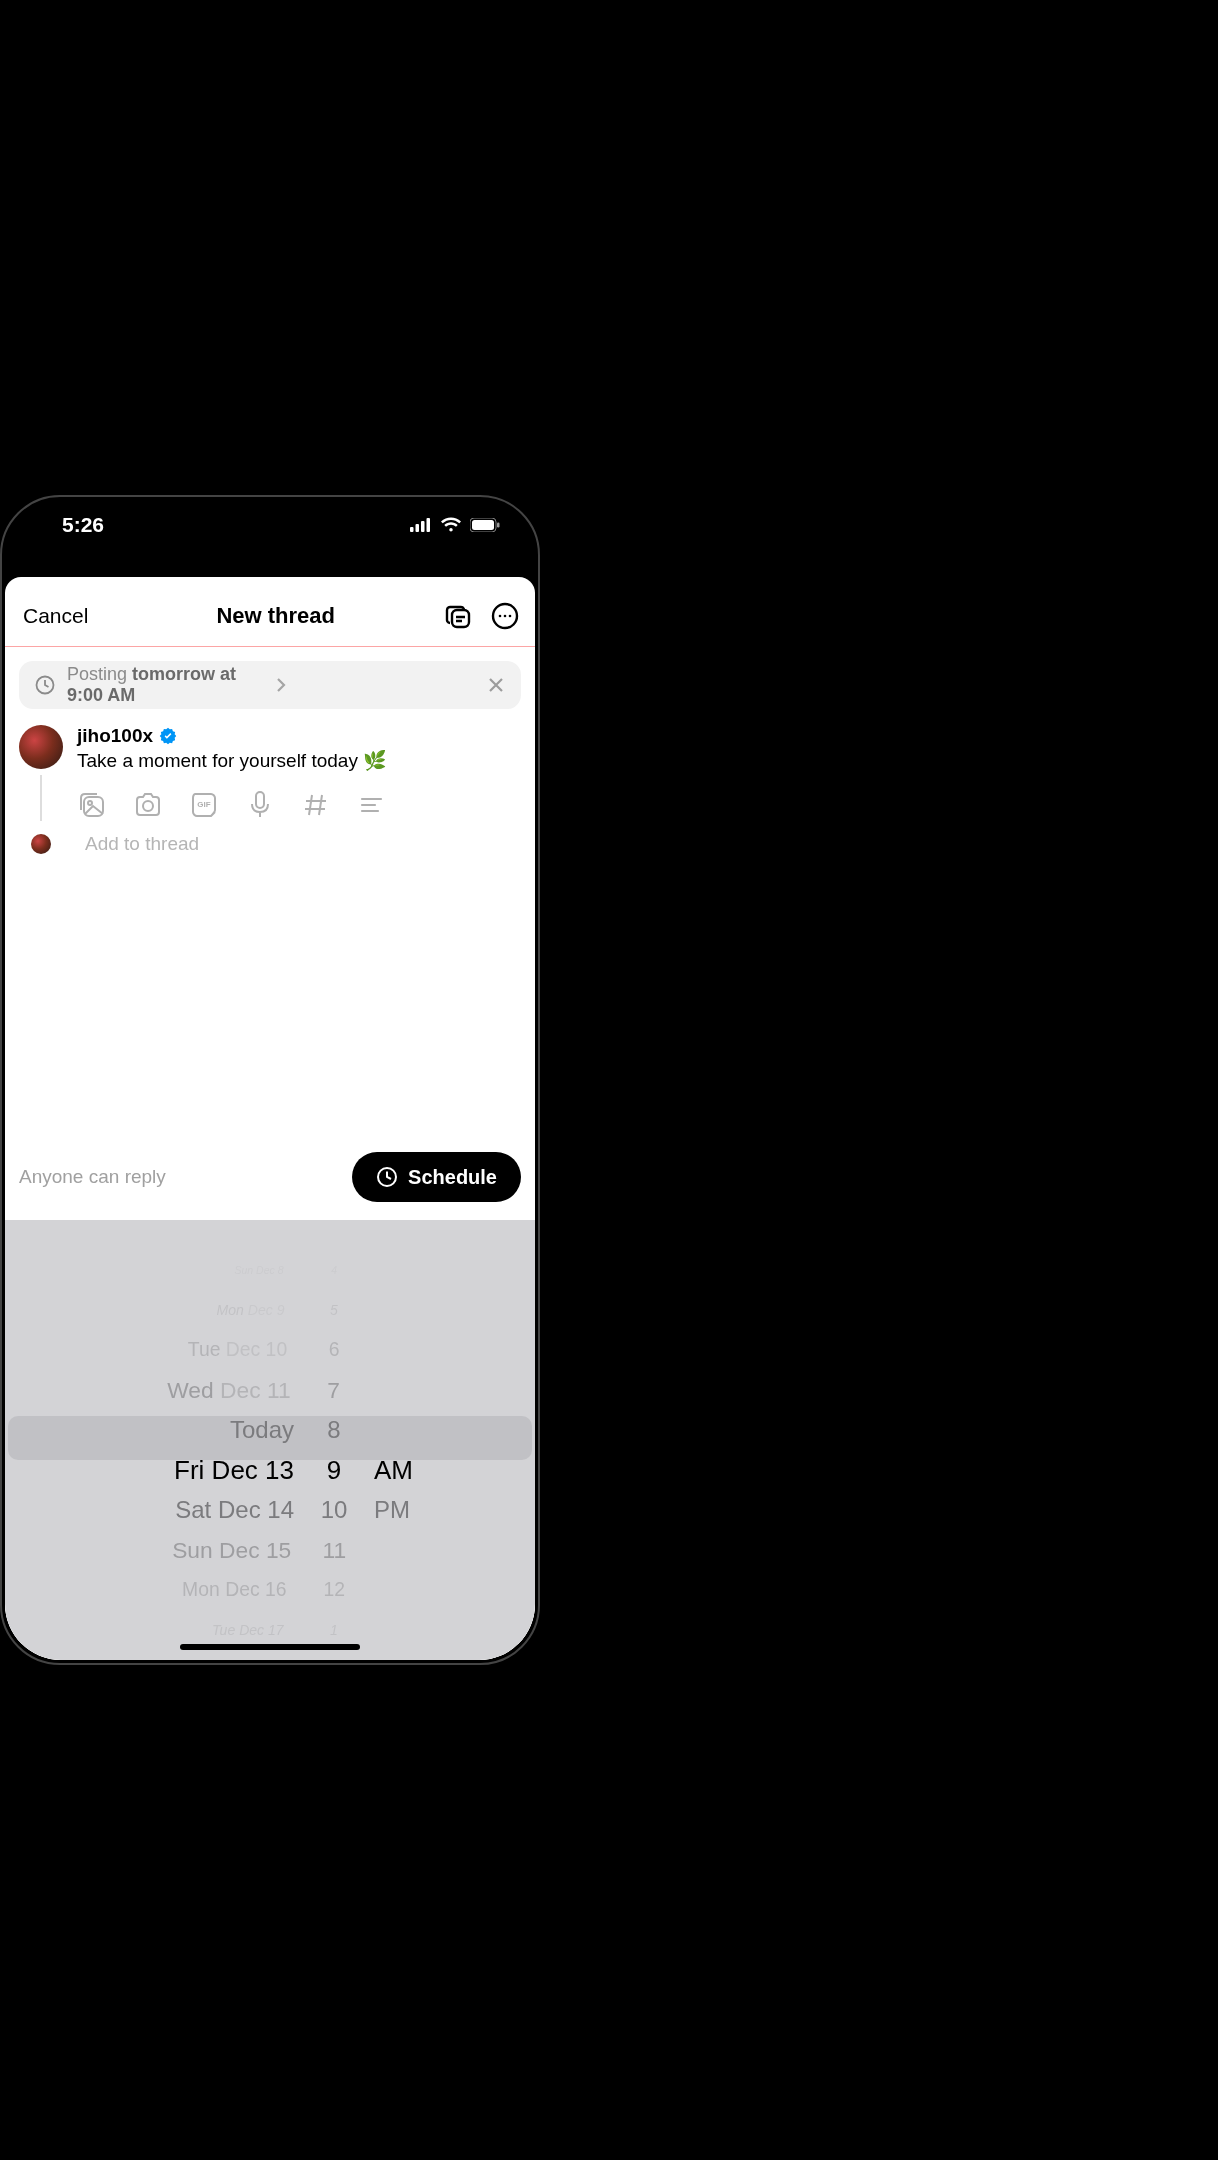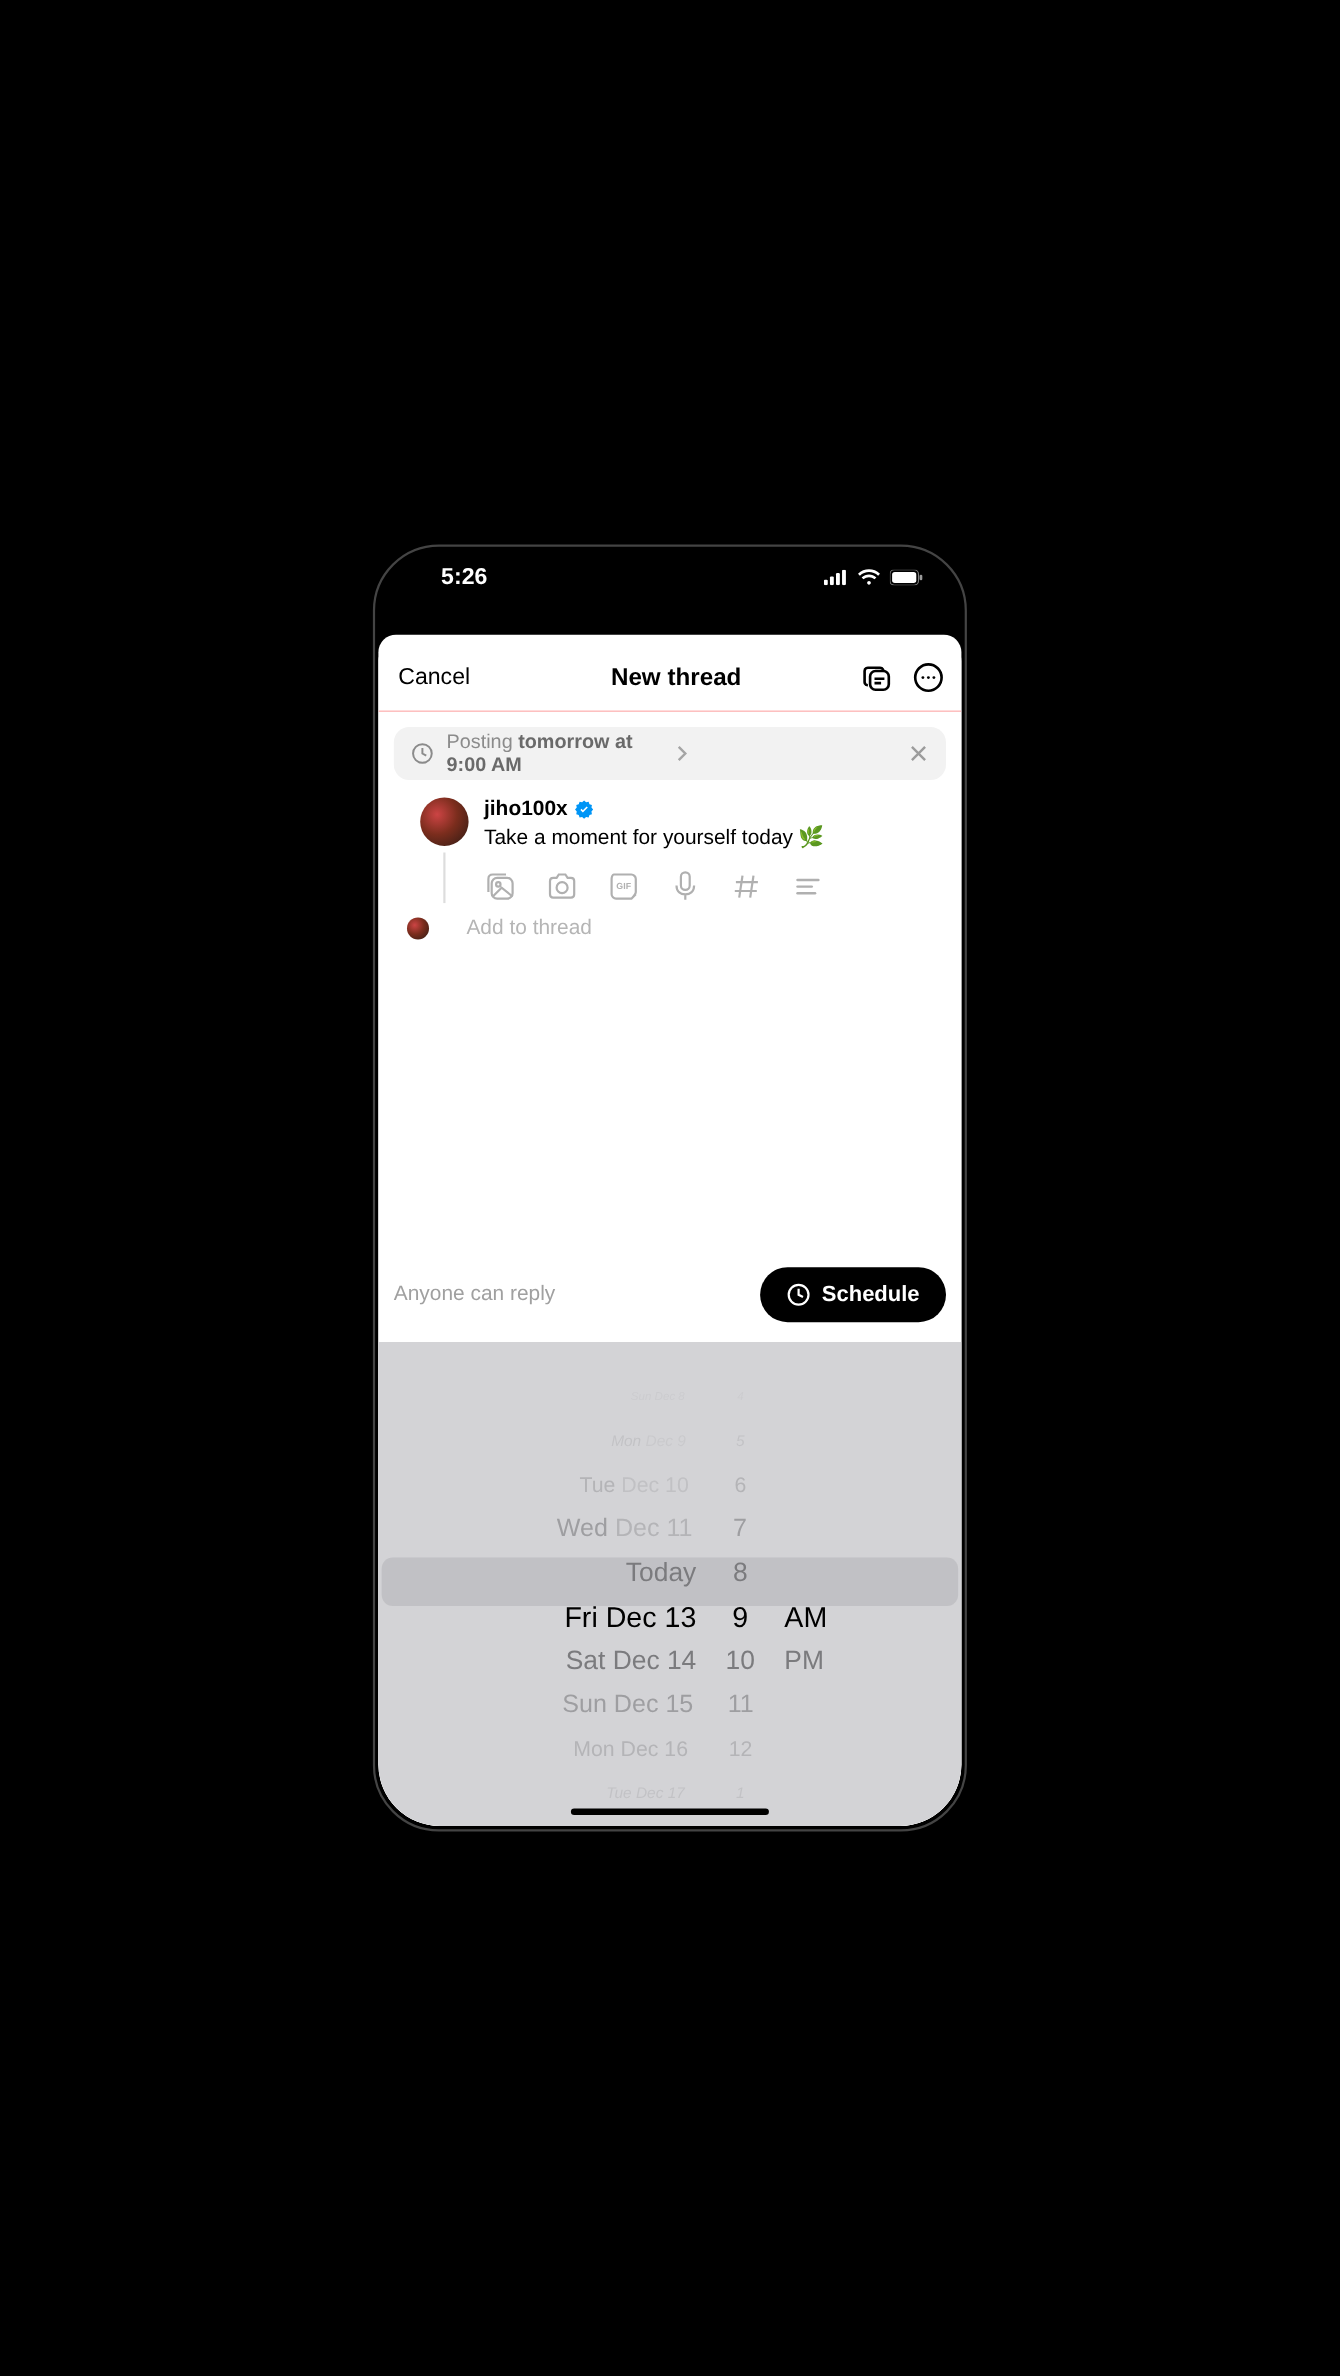--- a/index.html
+++ b/index.html
@@ -1,17 +1,17 @@
 <!DOCTYPE html>
 <html><head>
 <meta charset="utf-8">
 <style>
   * { margin: 0; padding: 0; box-sizing: border-box; }
   html, body { width: 1218px; height: 2160px; background: #000; font-family: -apple-system, BlinkMacSystemFont, "Segoe UI", sans-serif; }
-  .stage { width: 1218px; height: 2160px; display: flex; align-items: center; justify-content: center; }
+  .stage { width: 1218px; height: 2160px; display: flex; align-items: center; }
   .phone {
     width: 540px; height: 1170px;
     border: 2px solid #444;
     border-radius: 60px;
     background: #000;
     position: relative;
     overflow: hidden;
   }
   .status-bar {
     height: 56px;
@@ -43,21 +43,21 @@
     margin: 14px 14px 16px 14px;
     background: #f2f2f2; border-radius: 14px;
     height: 48px;
     display: flex; align-items: center; padding: 0 16px;
     color: #8b8b8b;
   }
   .schedule-info .txt { font-size: 18px; flex: 1; margin-left: 12px; }
   .schedule-info .txt b { color: #6a6a6a; font-weight: 600; }
   .schedule-info .chev { margin-left: 8px; color: #a5a5a5; }
   .schedule-info .close { color: #9c9c9c; }
-  .compose { padding: 0 14px; display: flex; gap: 14px; margin-left: 24px; }
+  .compose { padding: 0 14px; display: flex; gap: 14px; }
   .avatar { width: 44px; height: 44px; border-radius: 50%; background: radial-gradient(circle at 35% 35%, #c44 0%, #7b2d1d 45%, #2b1a13 100%); flex: none; }
   .avatar.sm { width: 20px; height: 20px; }
   .c-body { flex: 1; }
   .uname { font-size: 19px; font-weight: 700; display: flex; align-items: center; gap: 6px; }
   .verified { width: 18px; height: 18px; }
   .post-text { font-size: 19px; color: #000; margin-top: 2px; }
   .thread-line { width: 2px; background: #ddd; height: 46px; margin-left: 21px; margin-top: 6px; }
   .attach-row { display: flex; gap: 26px; margin-top: 18px; color: #b0b0b0; align-items: center; }
   .attach-row .ic { width: 30px; height: 30px; display:flex; align-items:center; justify-content:center; }
   .add-thread-row { display: flex; align-items: center; gap: 34px; margin-top: 12px; padding-left: 26px; }

